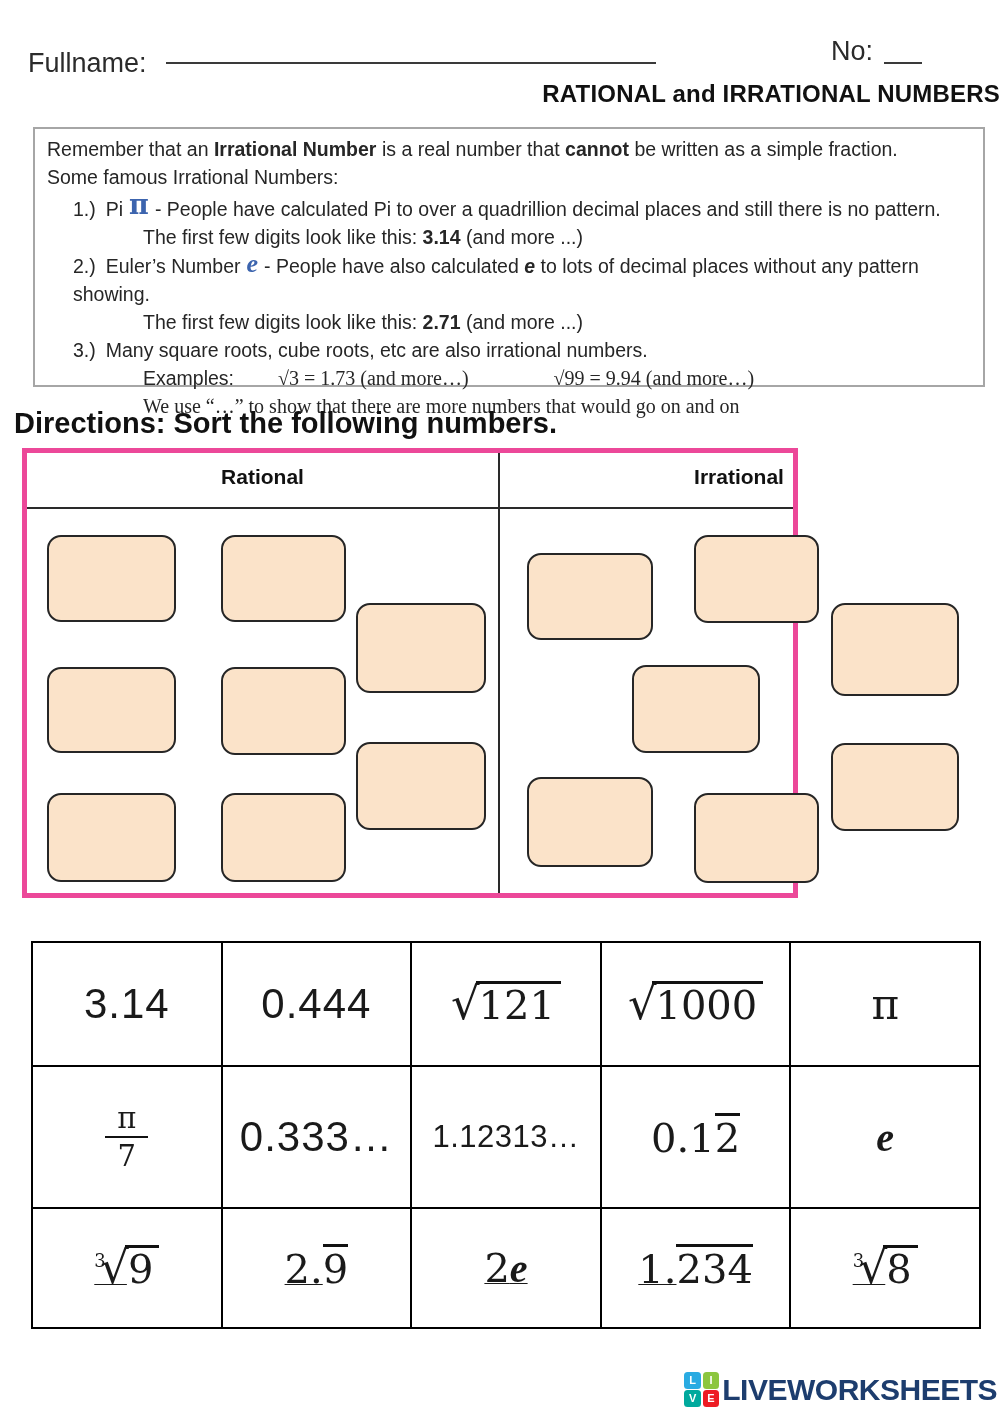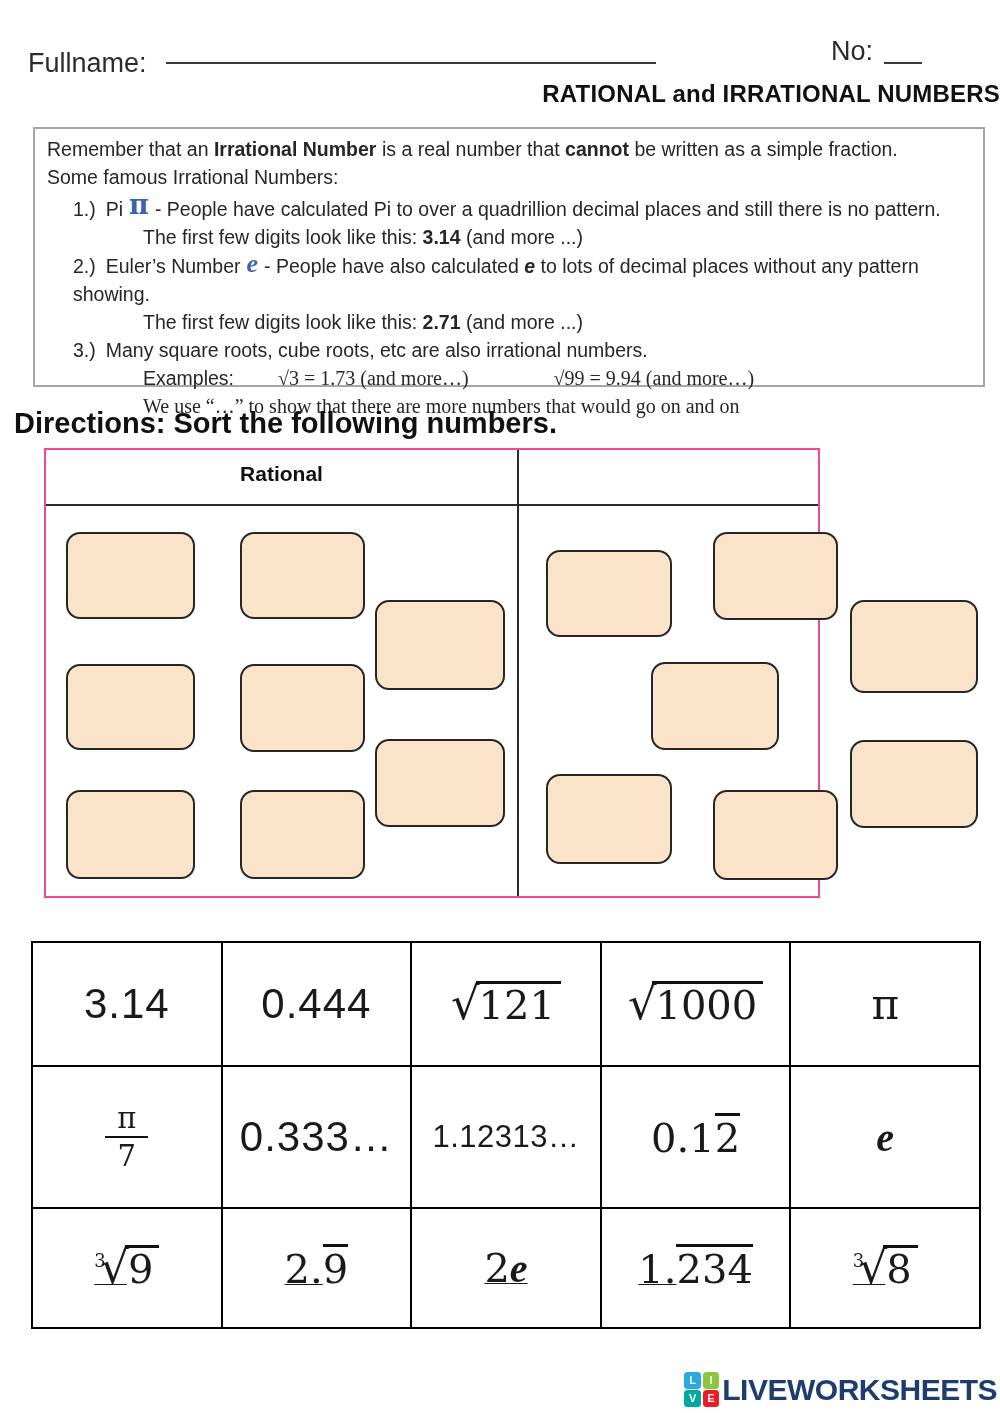--- a/index.html
+++ b/index.html
@@ -36,22 +36,22 @@
   .b { font-weight:bold; }
   .bi { font-weight:bold; font-style:italic; }
   .serifline { font-family:"Liberation Serif", serif; font-size:20px; }
   .ex-label { margin-right:44px; }
   .ex1 { margin-right:85px; }
 
   
   .directions { position:absolute; left:14px; top:407px; font-size:29px; font-weight:bold; color:#111; }
 
   
-  .sort-table { position:absolute; left:44px; top:448px; width:776px; height:450px;
-                border:2px solid #ec4899; }
+  .sort-table { position:absolute; left:22px; top:448px; width:776px; height:450px;
+                border:5px solid #ec4899; }
   .sort-divider { position:absolute; left:471px; top:0; bottom:0; width:1.5px; background:#2a2a2a; }
   .sort-headrule { position:absolute; left:0; right:0; top:54px; height:1.5px; background:#2a2a2a; }
   .col-head { position:absolute; top:12px; font-size:21px; font-weight:bold; color:#111; text-align:center; }
   .col-head.rational   { left:0;     width:471px; }
   .col-head.irrational { left:472px; width:480px; }
 
   .slot { position:absolute; background:#fbe3c9; border:2px solid #262626; border-radius:14px; }
 
   
   .tiles-table { position:absolute; left:31px; top:941px; width:950px;
@@ -118,20 +118,21 @@
     <div class="ib-sub"><span class="ex-label">Examples:</span><span class="serifline ex1">√3 = 1.73 (and more…)</span><span class="serifline">√99 = 9.94 (and more…)</span></div>
     <div class="ib-sub serifline">We use “…” to show that there are more numbers that would go on and on</div>
   </div>
 
   <div class="directions">Directions: Sort the following numbers.</div>
 
   <div class="sort-table">
     <div class="sort-divider"></div>
     <div class="sort-headrule"></div>
     <div class="col-head rational">Rational</div>
+    <div class="col-head irrational">Irrational</div>
 
     <div class="slot" style="left:20px;  top:82px;  width:129px; height:87px;"></div>
     <div class="slot" style="left:194px; top:82px;  width:125px; height:87px;"></div>
     <div class="slot" style="left:329px; top:150px; width:130px; height:90px;"></div>
     <div class="slot" style="left:20px;  top:214px; width:129px; height:86px;"></div>
     <div class="slot" style="left:194px; top:214px; width:125px; height:88px;"></div>
     <div class="slot" style="left:329px; top:289px; width:130px; height:88px;"></div>
     <div class="slot" style="left:20px;  top:340px; width:129px; height:89px;"></div>
     <div class="slot" style="left:194px; top:340px; width:125px; height:89px;"></div>
 

